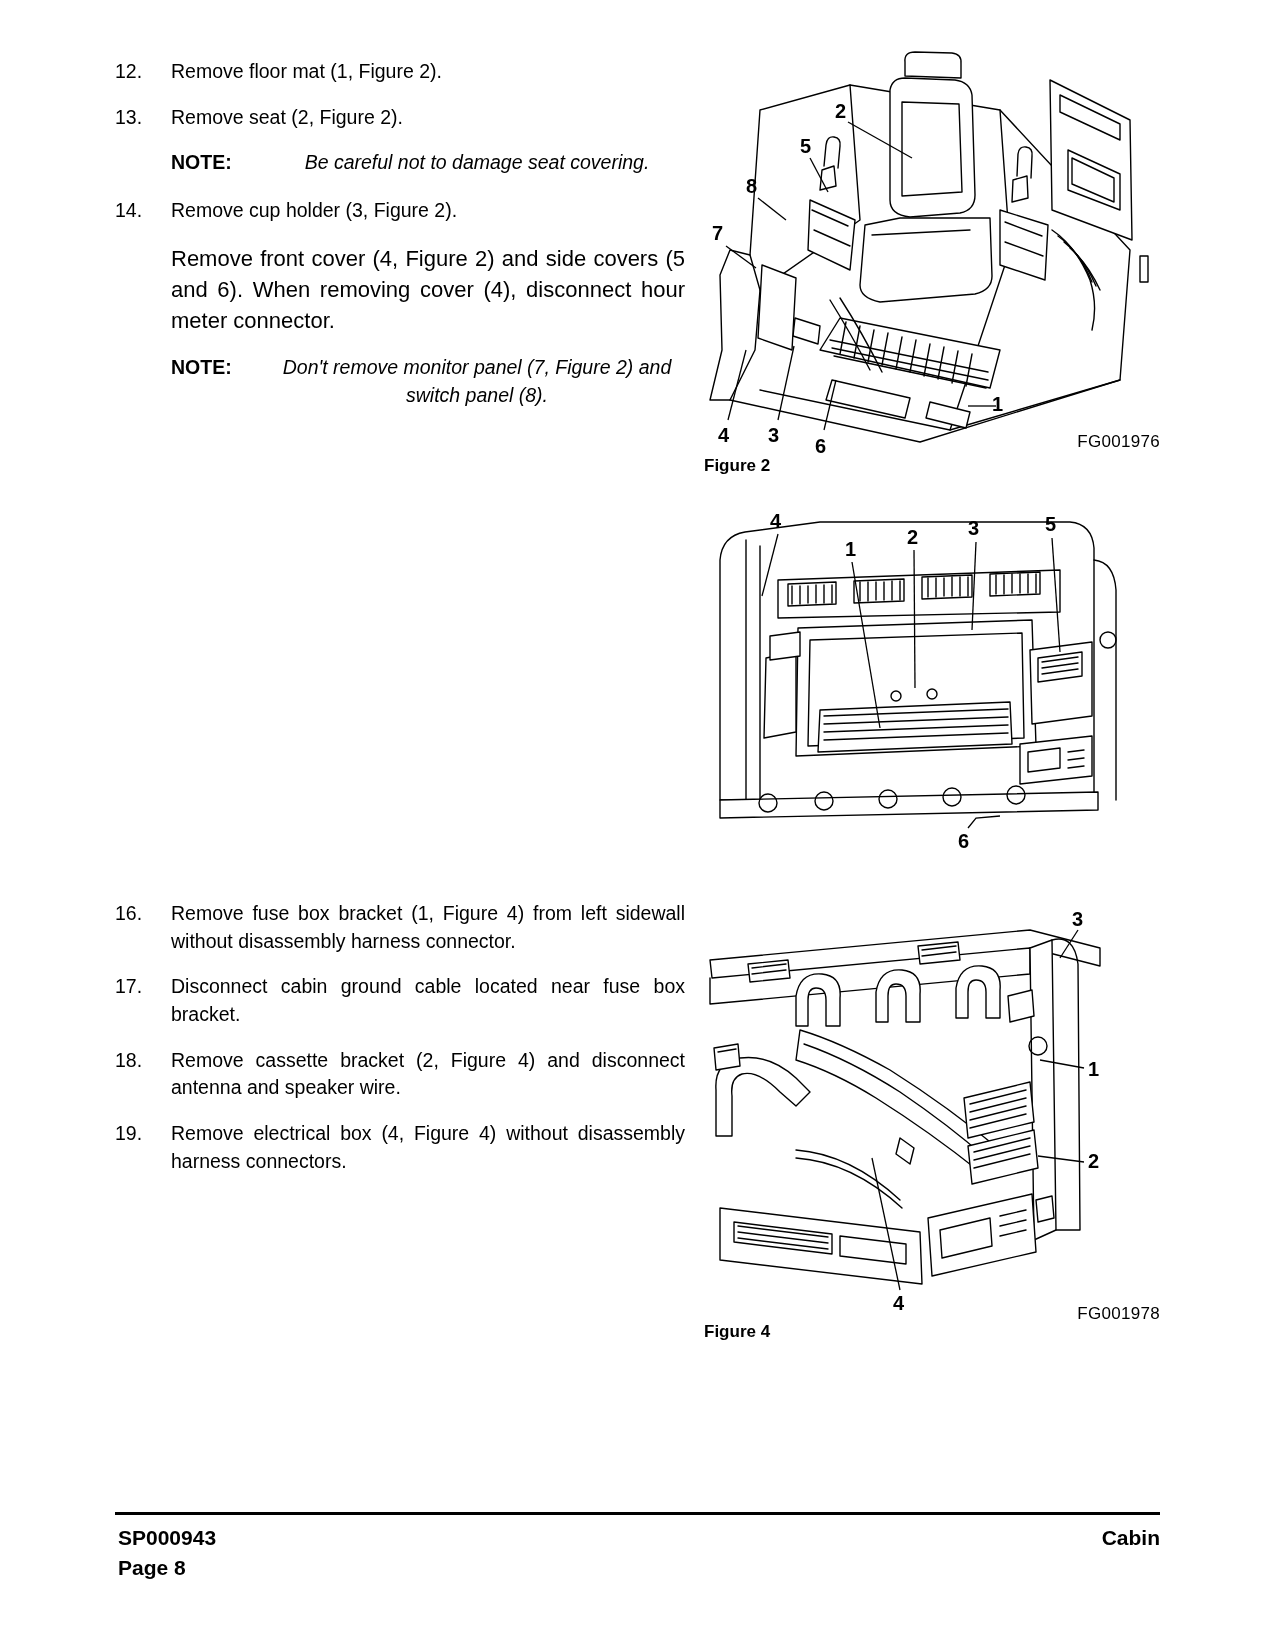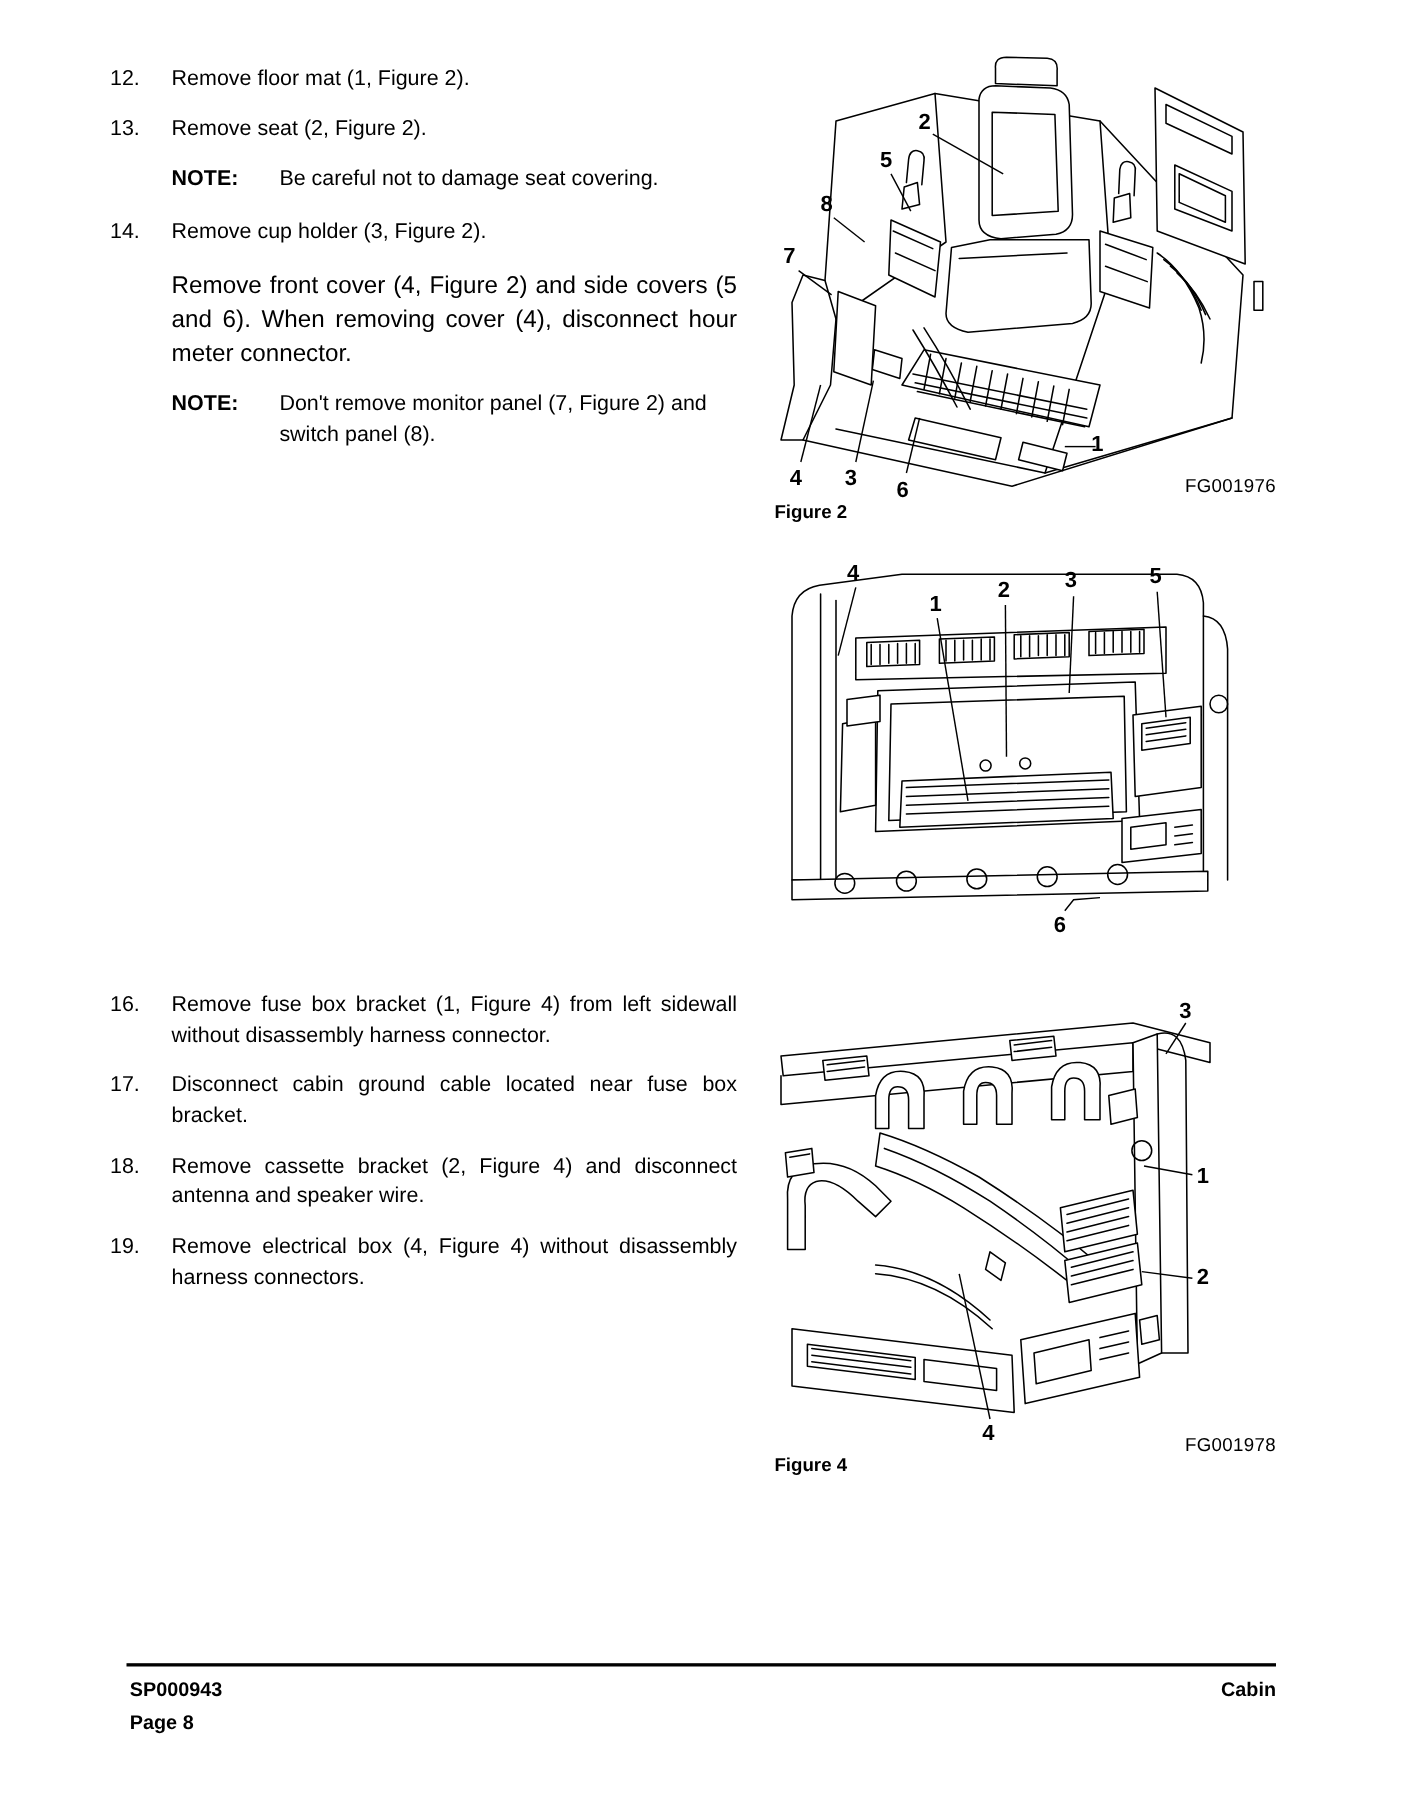--- a/index.html
+++ b/index.html
@@ -43,32 +43,34 @@
     align-items: flex-start;
     font-size: 19.5px;
     line-height: 1.42;
   }
   .note-label {
     font-weight: bold;
     width: 98px;
     flex: 0 0 98px;
   }
   .note-text {
+    font-style: italic;
     flex: 1 1 auto;
+    text-align: center;
   }
   .indent-body {
     font-size: 22px;
     line-height: 1.42;
     text-align: justify;
   }
 
   
   .text-col {
     position: absolute;
-    left: 100px;
+    left: 115px;
     width: 570px;
   }
   .fig-col {
     position: absolute;
   }
 
   .fig-caption {
     font-weight: bold;
     font-size: 17px;
   }
@@ -91,21 +93,21 @@
   .footer-rule {
     position: absolute;
     left: 115px;
     width: 1045px;
     height: 3px;
     background: #000;
   }
   .footer {
     position: absolute;
     font-weight: bold;
-    font-size: 18px;
+    font-size: 21px;
   }
   .footer-left { left: 118px; }
   .footer-right { right: 115px; text-align: right; }
 </style>
 </head>
 <body>
 
 <div class="page">
 
   <div class="text-col" style="top:58px;">

